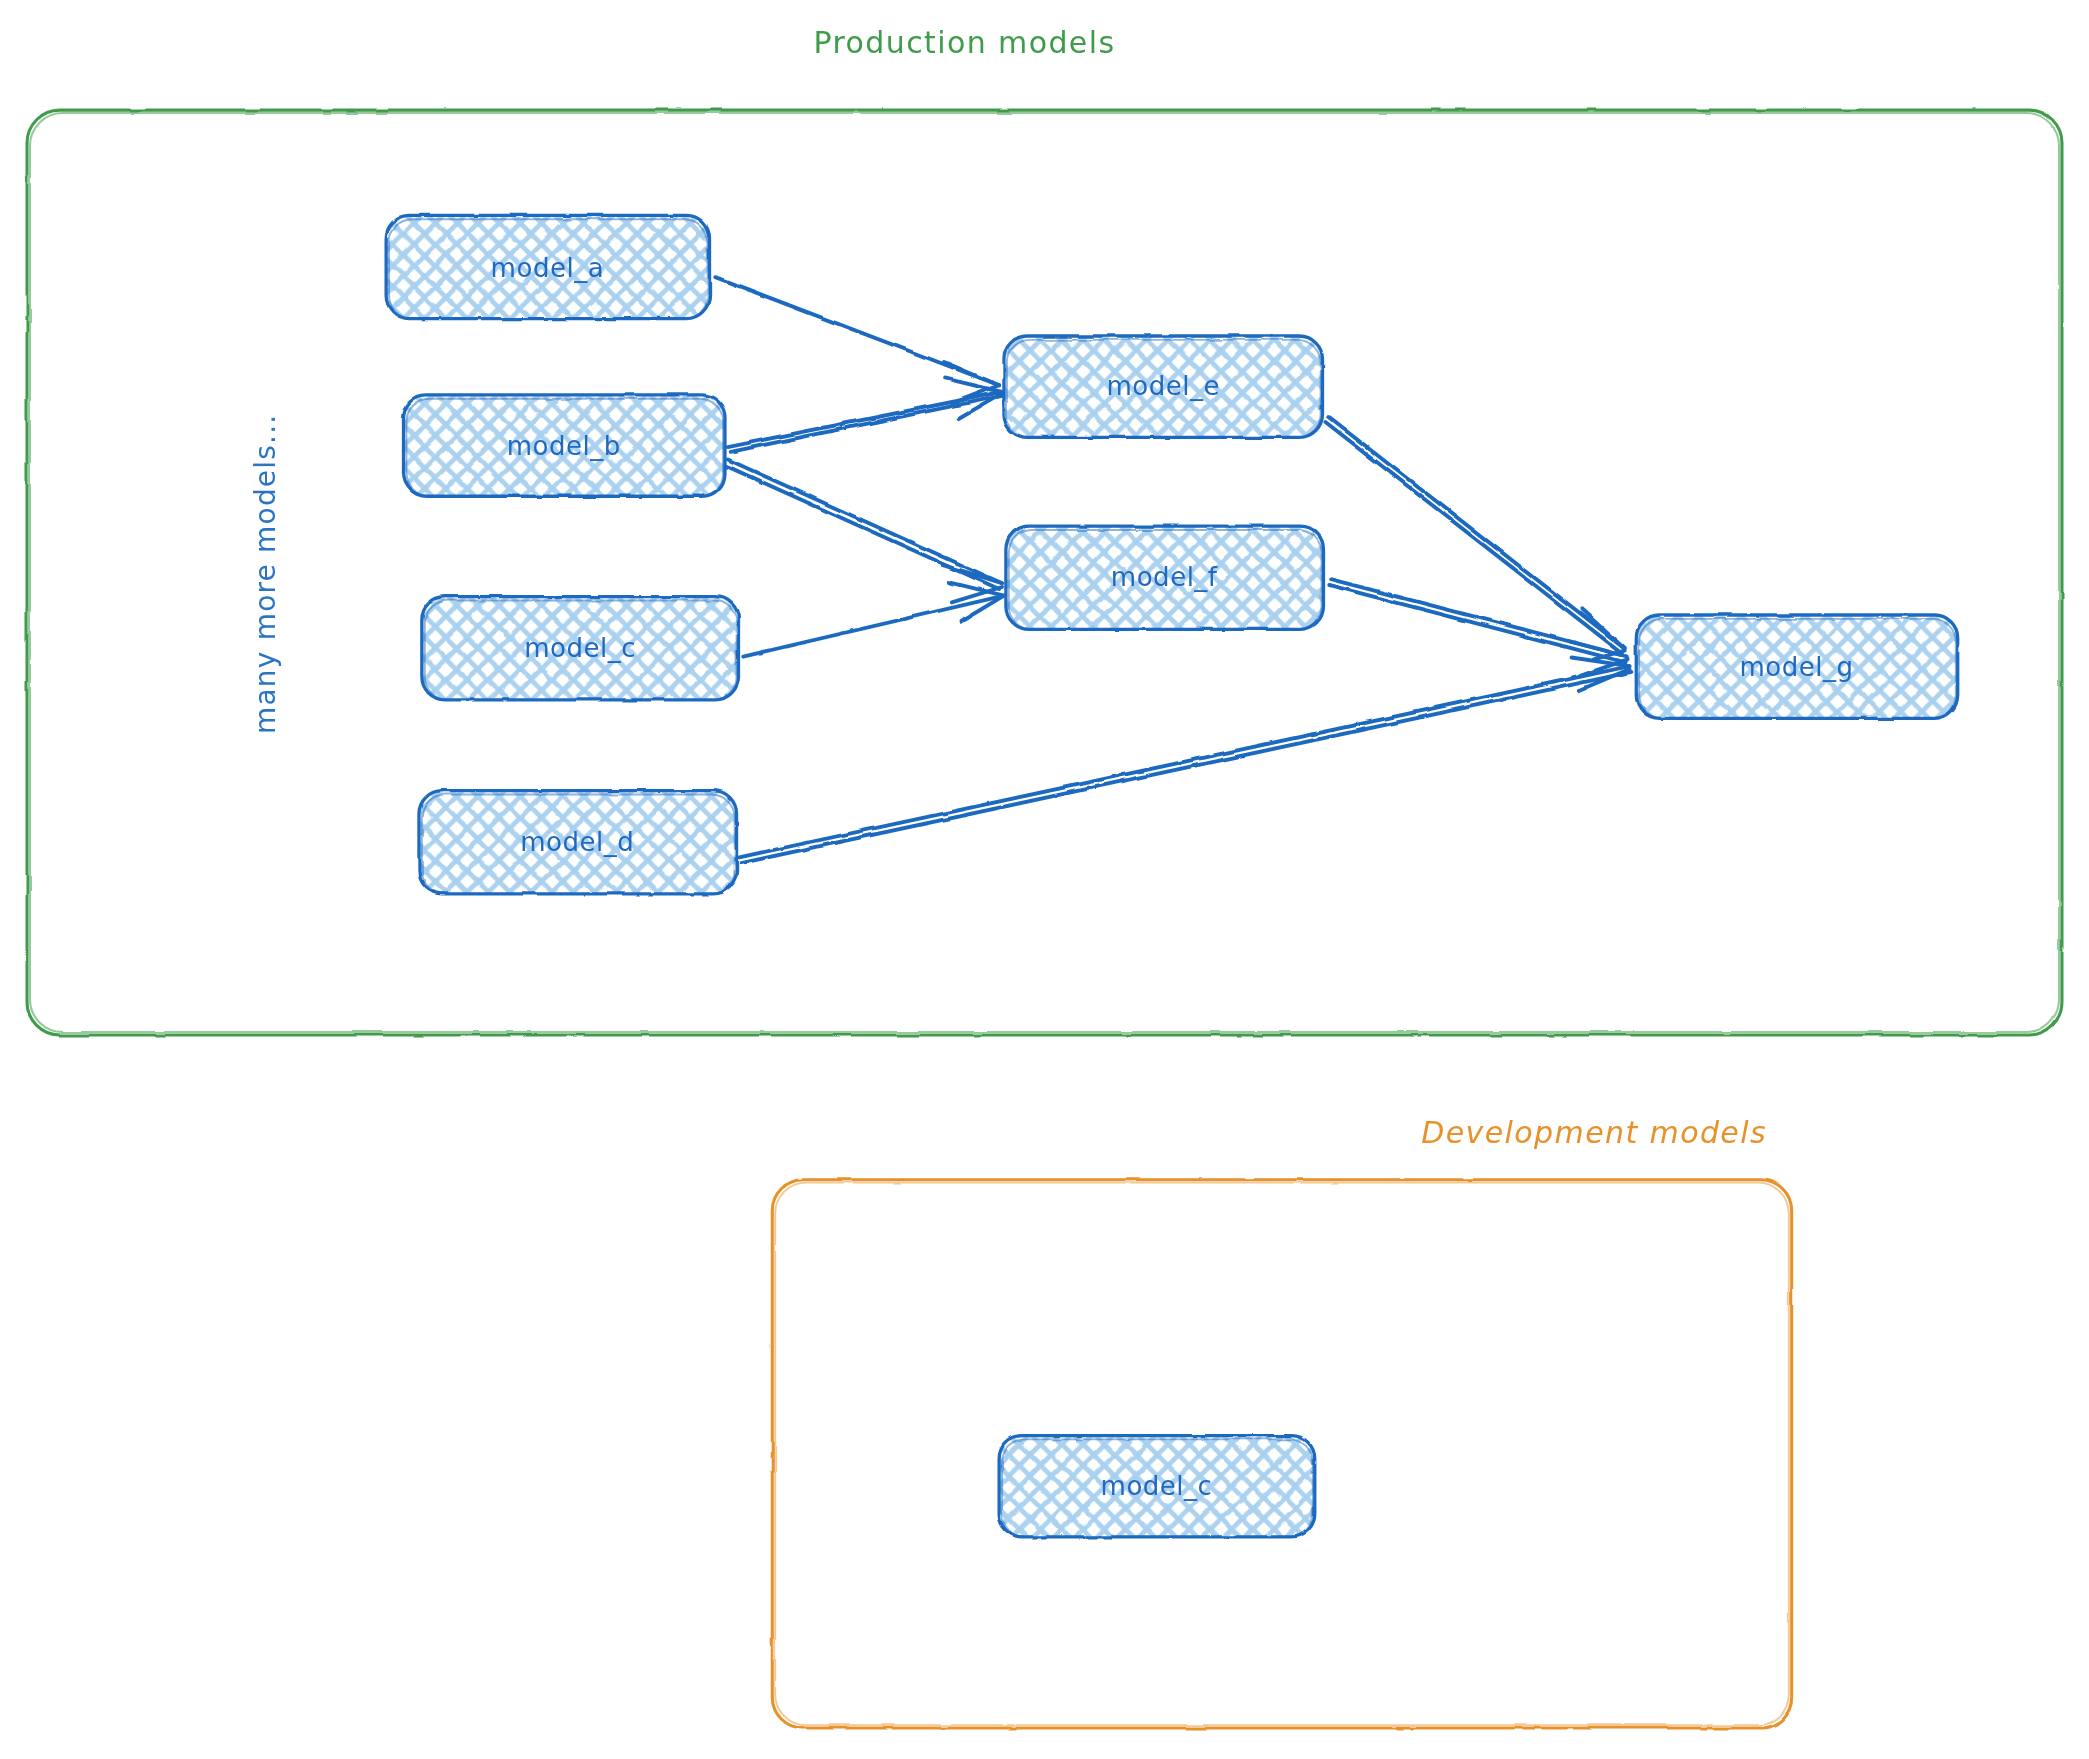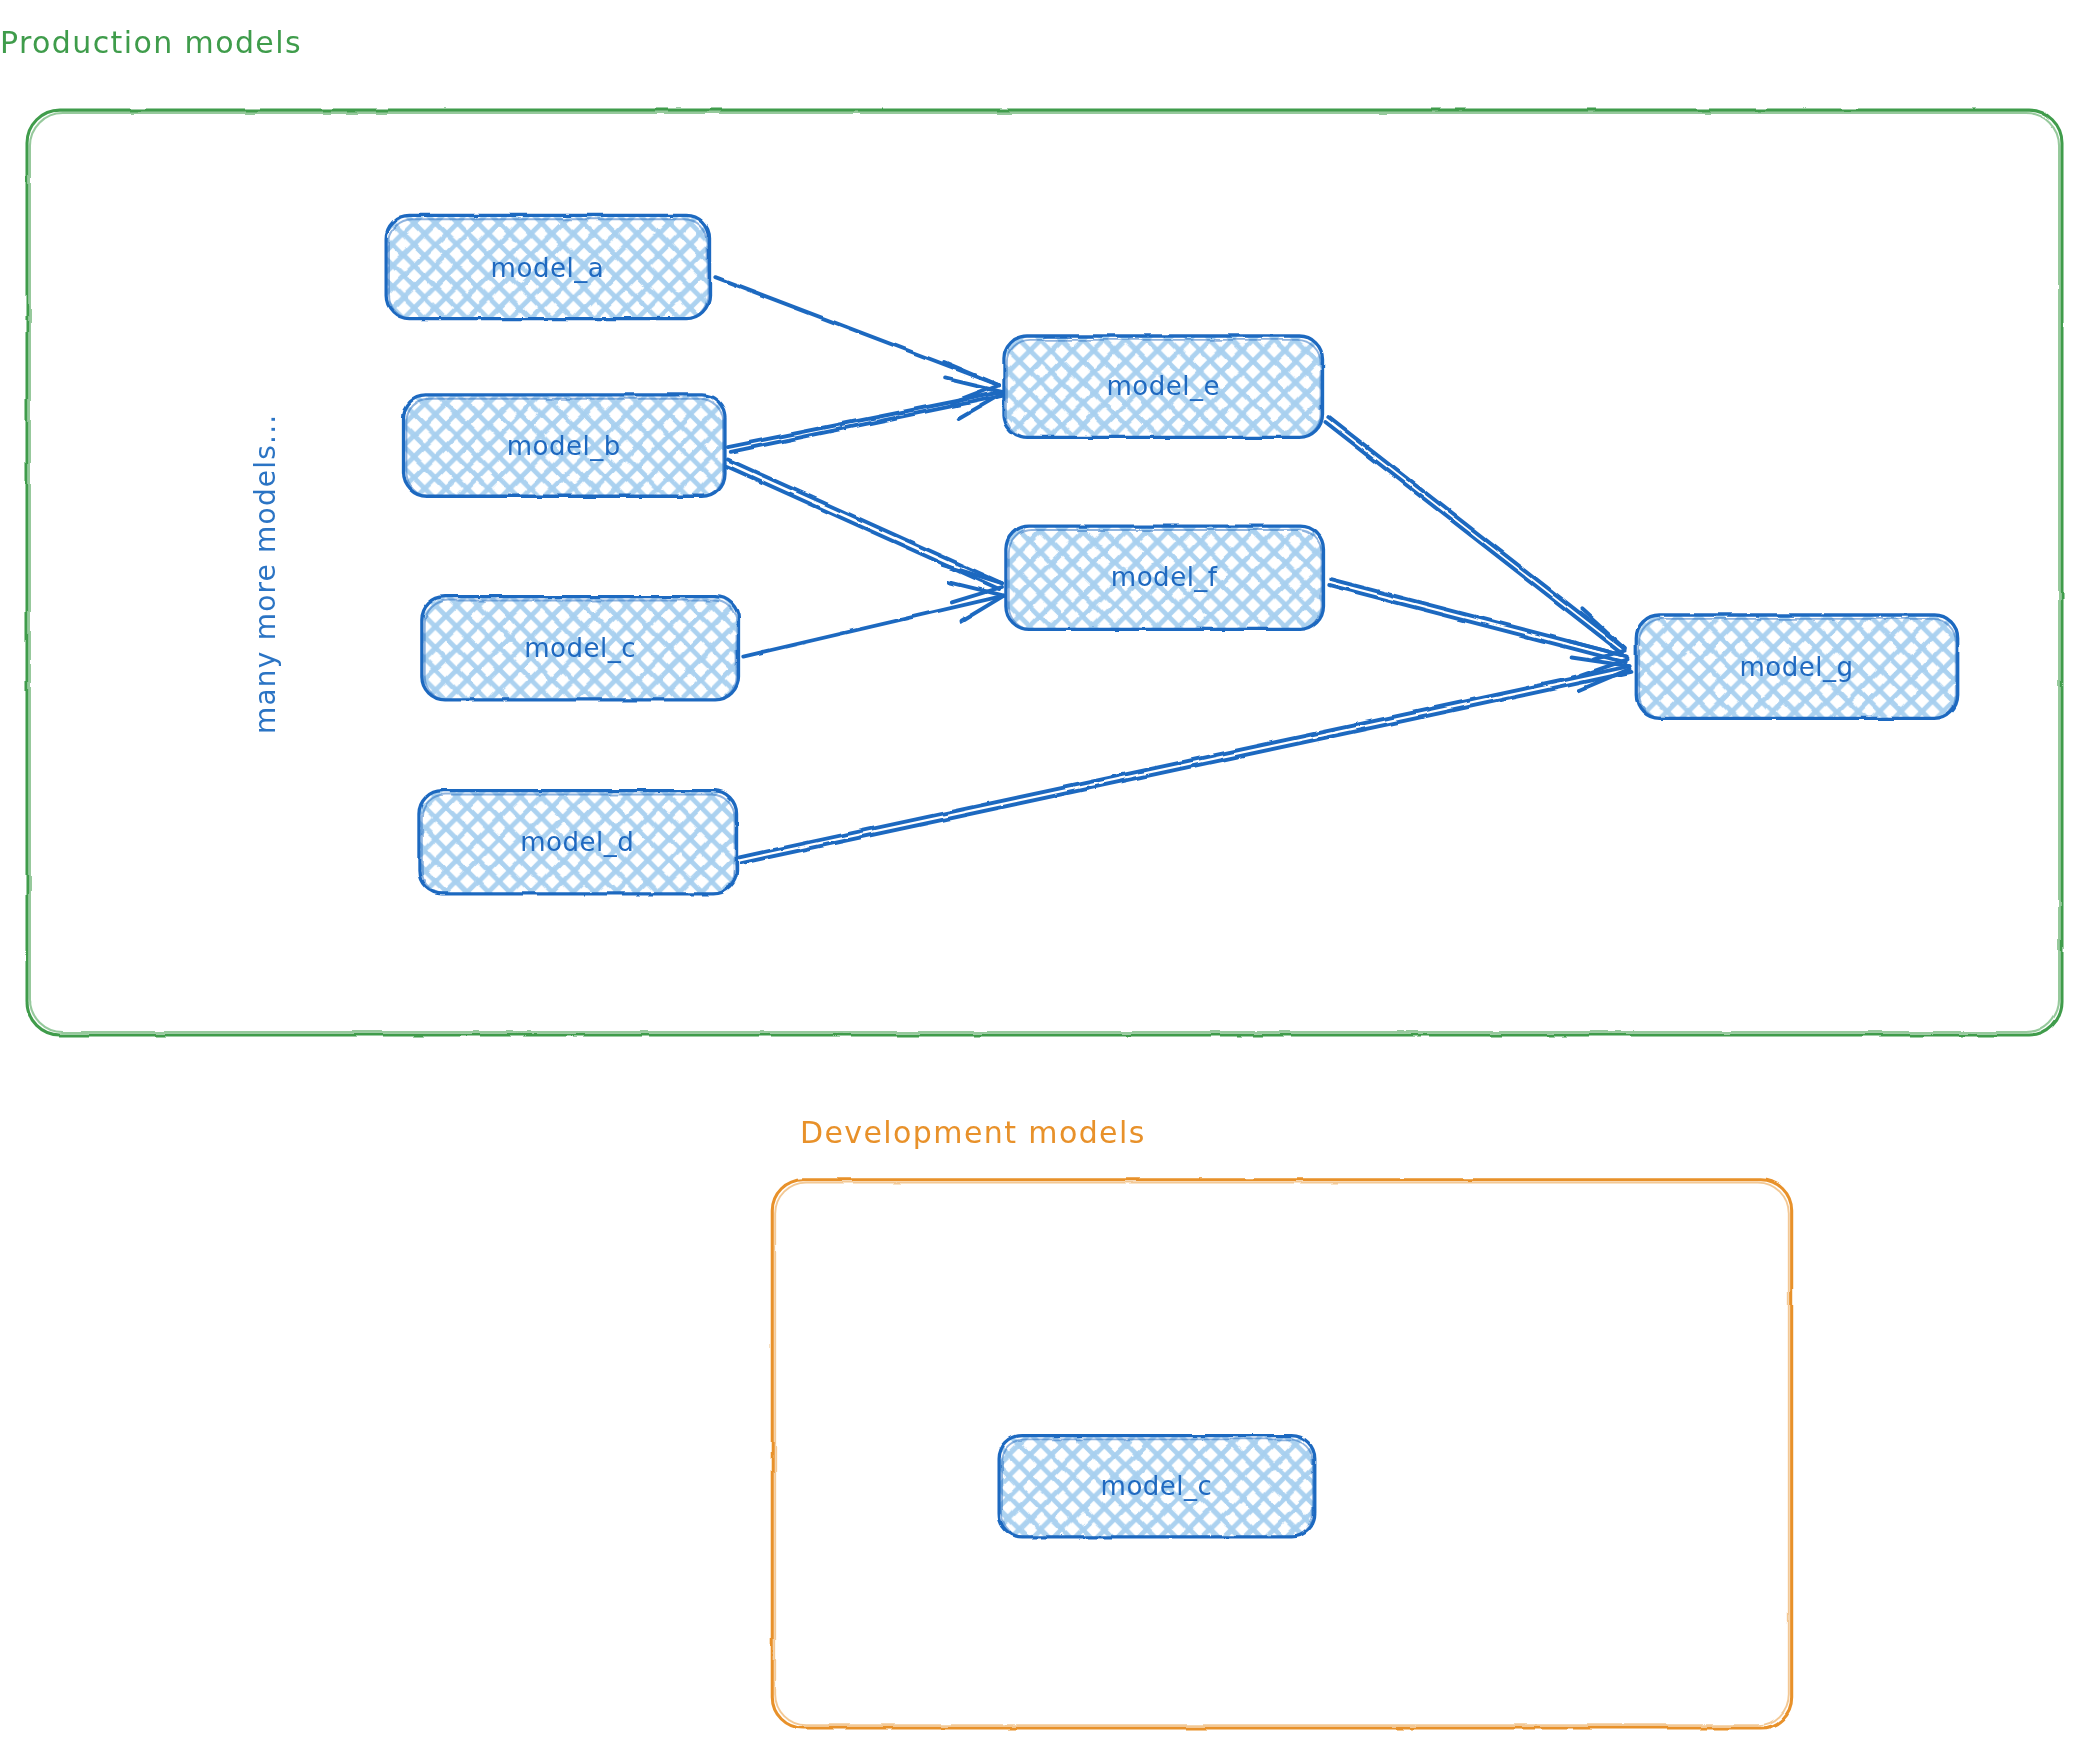--- a/index.html
+++ b/index.html
@@ -9,22 +9,22 @@
   }
   #stage{position:absolute;inset:0;width:2089px;height:2089px;}
   .svg-layer{position:absolute;top:0;left:0;width:2089px;height:1759px;}
   .grp-title{
     position:absolute;
     font-family:"DejaVu Sans", sans-serif;
     font-size:30px;
     letter-spacing:1.4px;
     white-space:nowrap;
   }
-  #prod-title{color:#3f9c4b;left:0;top:25px;width:1929px;}
-  #dev-title{color:#e8912a;left:800px;top:1115px;width:1019px;text-align:left;}
+  #prod-title{color:#3f9c4b;left:0;top:25px;width:1929px;text-align:center;}
+  #dev-title{color:#e8912a;left:748px;top:1115px;width:1019px;text-align:right;font-style:italic;}
   .node-label{
     font-family:"DejaVu Sans", sans-serif;
     font-size:27px;
     fill:#1f69c0;
     letter-spacing:0.5px;
   }
   .sidelabel{
     position:absolute;
     color:#2b74c4;
     font-size:28px;

